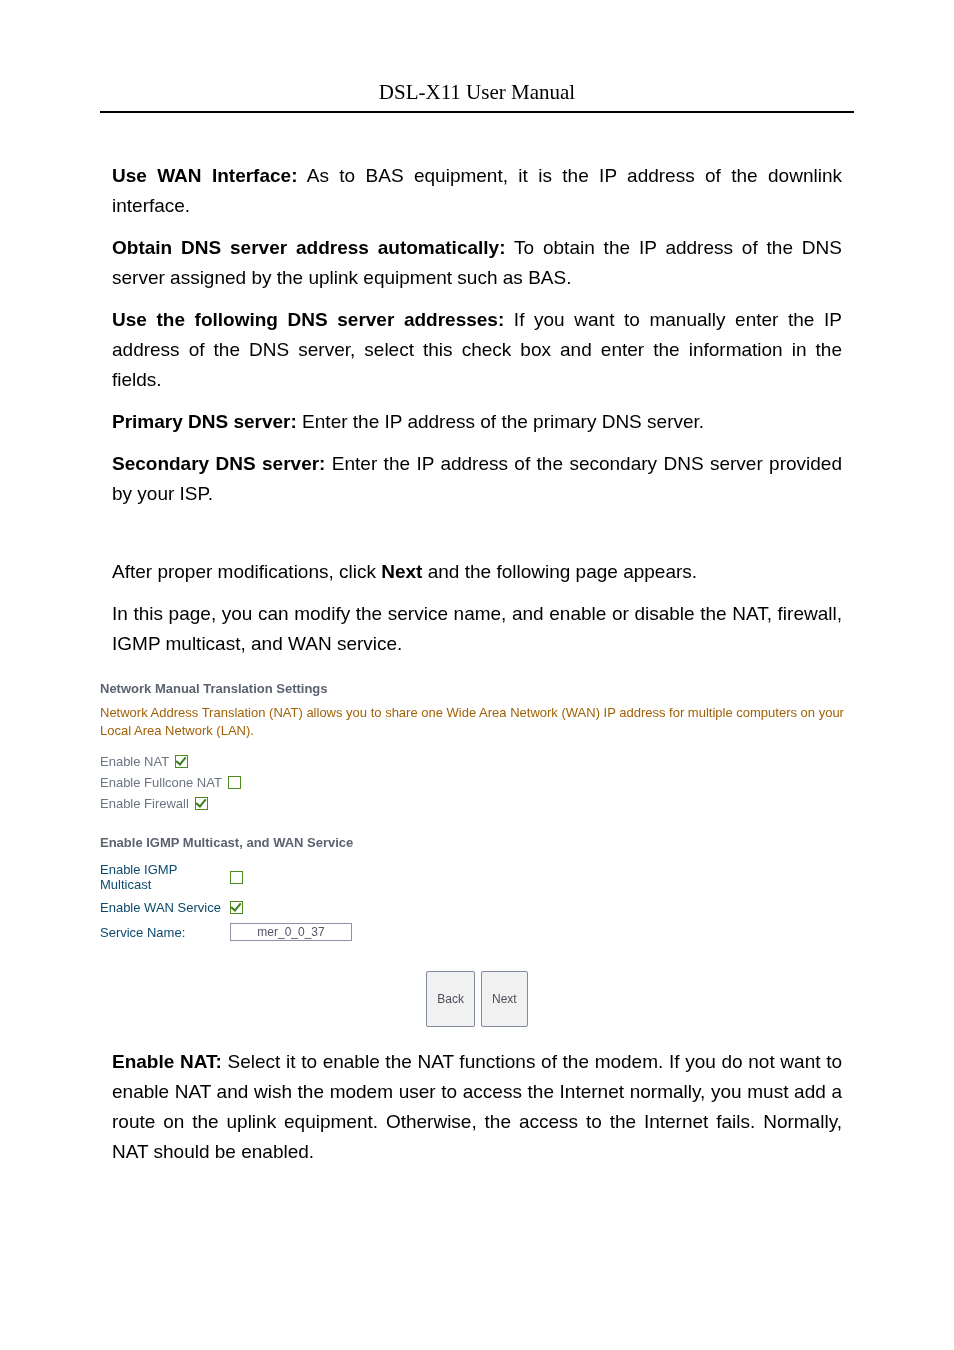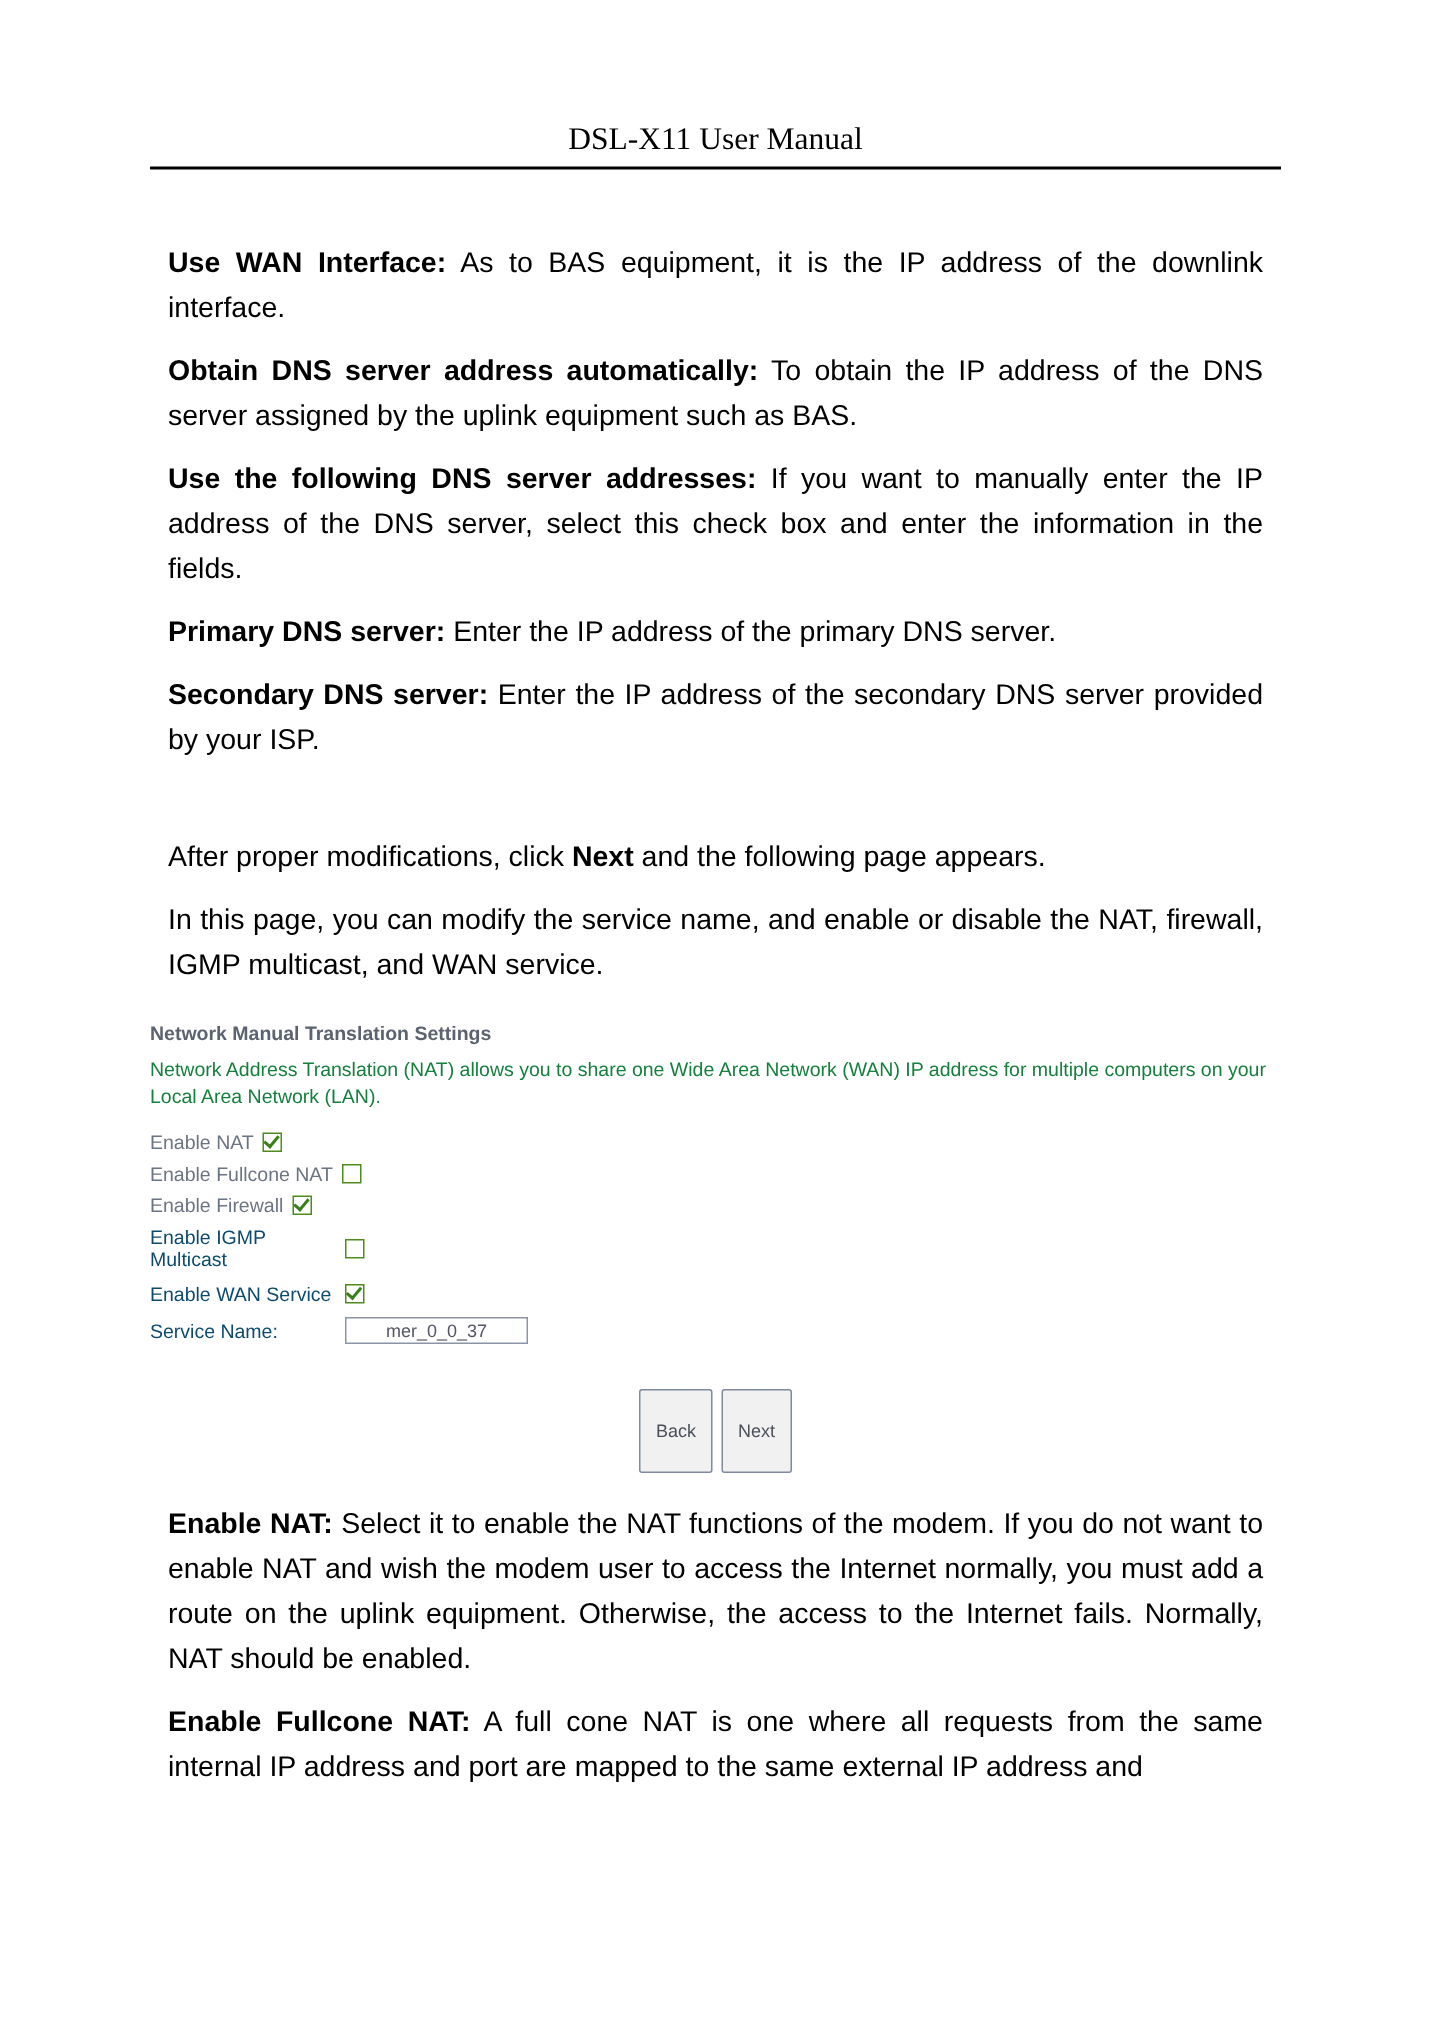--- a/index.html
+++ b/index.html
@@ -40,21 +40,21 @@
     font-family: "Segoe UI", Tahoma, sans-serif;
     font-size: 13px;
     color: #666a74;
   }
   .ui-title {
     font-weight: 700;
     color: #5b6270;
     margin-bottom: 8px;
   }
   .ui-desc {
-    color: #15803d;
+    color: #a16207;
     margin-bottom: 14px;
     line-height: 18px;
   }
   .ui-row {
     display: flex;
     align-items: center;
     gap: 6px;
     margin: 6px 0;
     color: #6b7482;
   }
@@ -168,20 +168,21 @@
     </div>
     <div class="ui-row">
       <span>Enable Fullcone NAT</span>
       <span class="chk blue"></span>
     </div>
     <div class="ui-row">
       <span>Enable Firewall</span>
       <span class="chk blue checked"></span>
     </div>
 
+    <div class="ui-subtitle">Enable IGMP Multicast, and WAN Service</div>
 
     <div class="svc-grid">
       <div class="svc-label">Enable IGMP Multicast</div>
       <div class="svc-cell">
           <span class="chk blue"></span>
         </div>
 
       <div class="svc-label">Enable WAN Service</div>
       <div class="svc-cell">
           <span class="chk blue checked"></span>
@@ -196,18 +197,15 @@
     <div class="btn-row">
       <button class="ui-btn">Back</button>
       <button class="ui-btn">Next</button>
     </div>
   </div>
 
   <div class="body-text" style="margin-top:20px;">
     <p>
       <span class="bold-run">Enable NAT:</span><span> Select it to enable the NAT functions of the modem. If you do not want to enable NAT and wish the modem user to access the Internet normally, you must add a route on the uplink equipment. Otherwise, the access to the Internet fails. Normally, NAT should be enabled.</span>
     </p>
-    <p>
-      <span class="bold-run">Enable Fullcone NAT:</span><span> A full cone NAT is one where all requests from the same internal IP address and port are mapped to the same external IP address and</span>
-    </p>
   </div>
 
 </div>
 
 </body></html>

